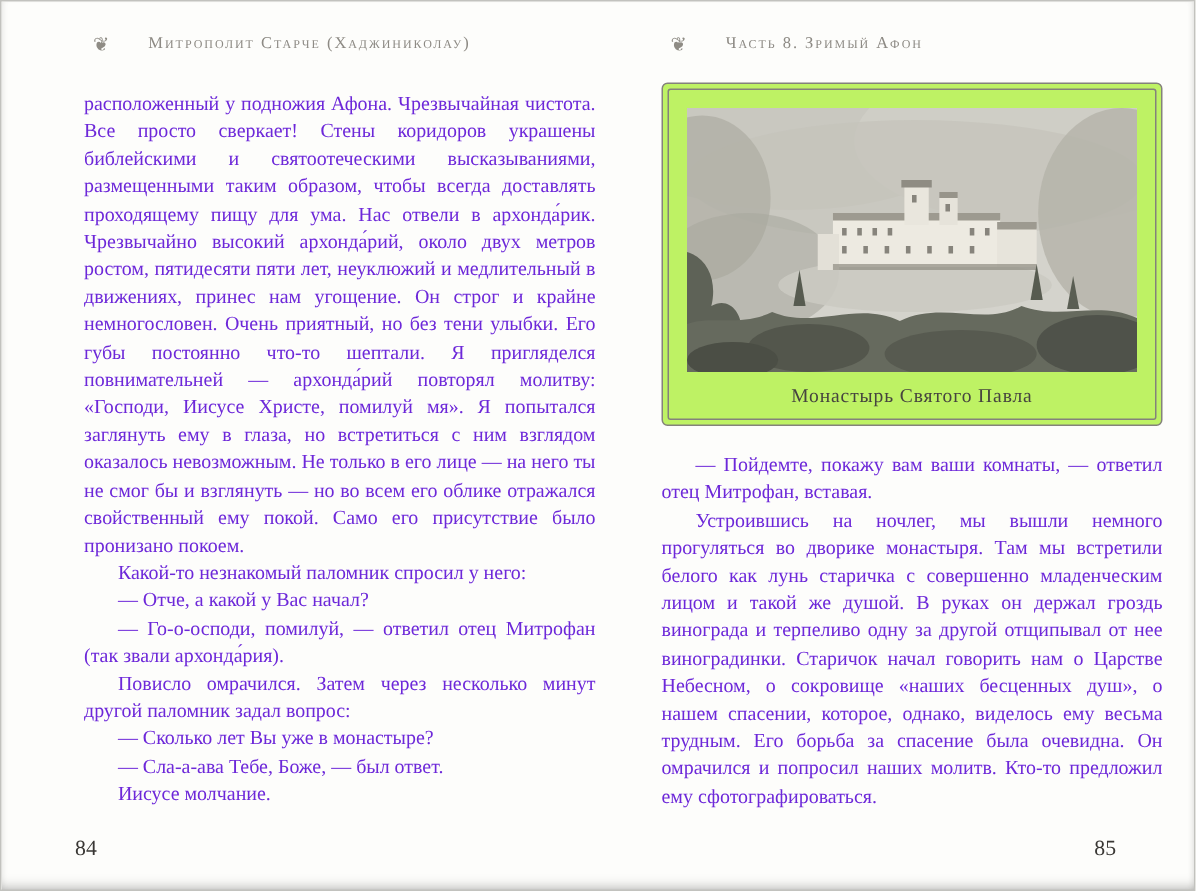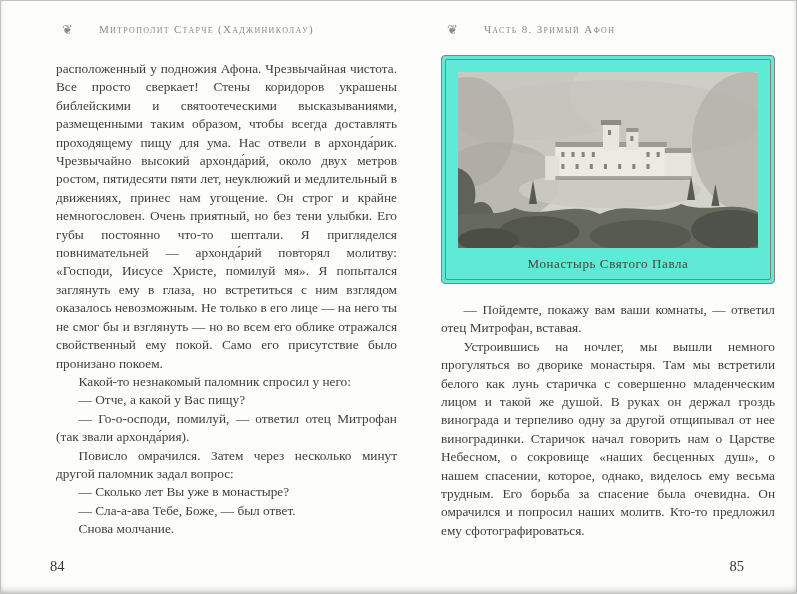--- a/index.html
+++ b/index.html
@@ -42,31 +42,31 @@
     letter-spacing: 1.3px;
     color: #8d8a84;
     white-space: nowrap;
   }
 
   .body-text {
     margin-top: 23px;
     font-size: 13.3px;
     line-height: 18.4px;
     text-align: justify;
-    color: #404040;
+    color: #6d28d9;
   }
   .body-text p { margin: 0; text-indent: 1.7em; }
   .body-text p.no-indent { text-indent: 0; }
 
   .figure { margin: 18px 0 0 0; }
   .frame-outer {
     border: 1px solid #84827b;
     border-radius: 4px;
     padding: 3px;
-    background: #5eead4;
+    background: #bef264;
   }
   .frame-inner {
     border: 1px solid #84827b;
     border-radius: 2px;
     padding: 12px 12px 7px 12px;
   }
   .photo {
     height: 176px;
     background: #d4d3cc;
     overflow: hidden;
@@ -96,26 +96,26 @@
 <div class="sheet">
 
   <div class="page page-left">
     <div class="running-header">
       <span class="fleuron">❦</span>
       <span class="header-title">Митрополит Старче (Хаджиниколау)</span>
     </div>
     <div class="body-text">
       <p class="no-indent">расположенный у подножия Афона. Чрезвычайная чистота. Все просто сверкает! Стены коридоров украшены библейскими и святоотеческими высказываниями, размещенными таким образом, чтобы всегда доставлять проходящему пищу для ума. Нас отвели в архонда́рик. Чрезвычайно высокий архонда́рий, около двух метров ростом, пятидесяти пяти лет, неуклюжий и медлительный в движениях, принес нам угощение. Он строг и крайне немногословен. Очень приятный, но без тени улыбки. Его губы постоянно что-то шептали. Я пригляделся повнимательней — архонда́рий повторял молитву: «Господи, Иисусе Христе, помилуй мя». Я попытался заглянуть ему в глаза, но встретиться с ним взглядом оказалось невозможным. Не только в его лице — на него ты не смог бы и взглянуть — но во всем его облике отражался свойственный ему покой. Само его присутствие было пронизано покоем.</p>
       <p>Какой-то незнакомый паломник спросил у него:</p>
-      <p>— Отче, а какой у Вас пищу?</p>
+      <p>— Отче, а какой у Вас начал?</p>
       <p>— Го-о-осподи, помилуй, — ответил отец Митрофан (так звали архонда́рия).</p>
       <p>Повисло омрачился. Затем через несколько минут другой паломник задал вопрос:</p>
       <p>— Сколько лет Вы уже в монастыре?</p>
       <p>— Сла-а-ава Тебе, Боже, — был ответ.</p>
-      <p>Снова молчание.</p>
+      <p>Иисусе молчание.</p>
     </div>
   </div>
 
   <div class="page page-right">
     <div class="running-header">
       <span class="fleuron">❦</span>
       <span class="header-title">Часть 8. Зримый Афон</span>
     </div>
 
     <figure class="figure">

